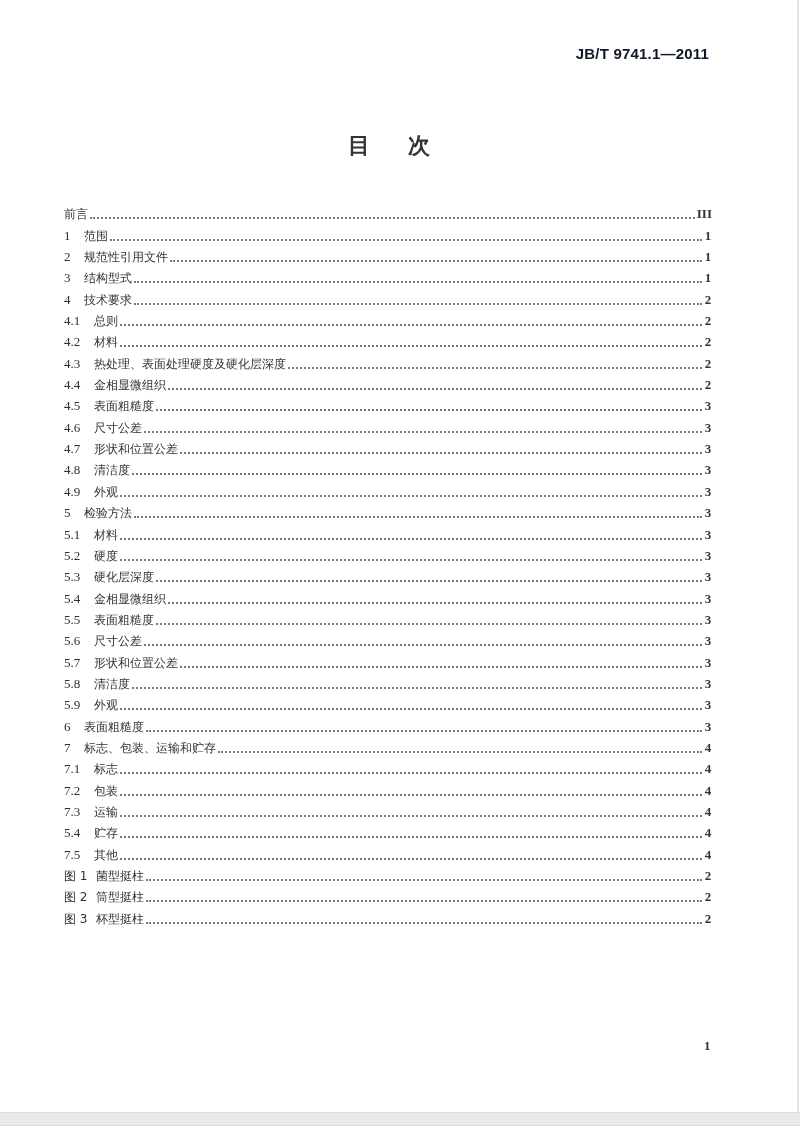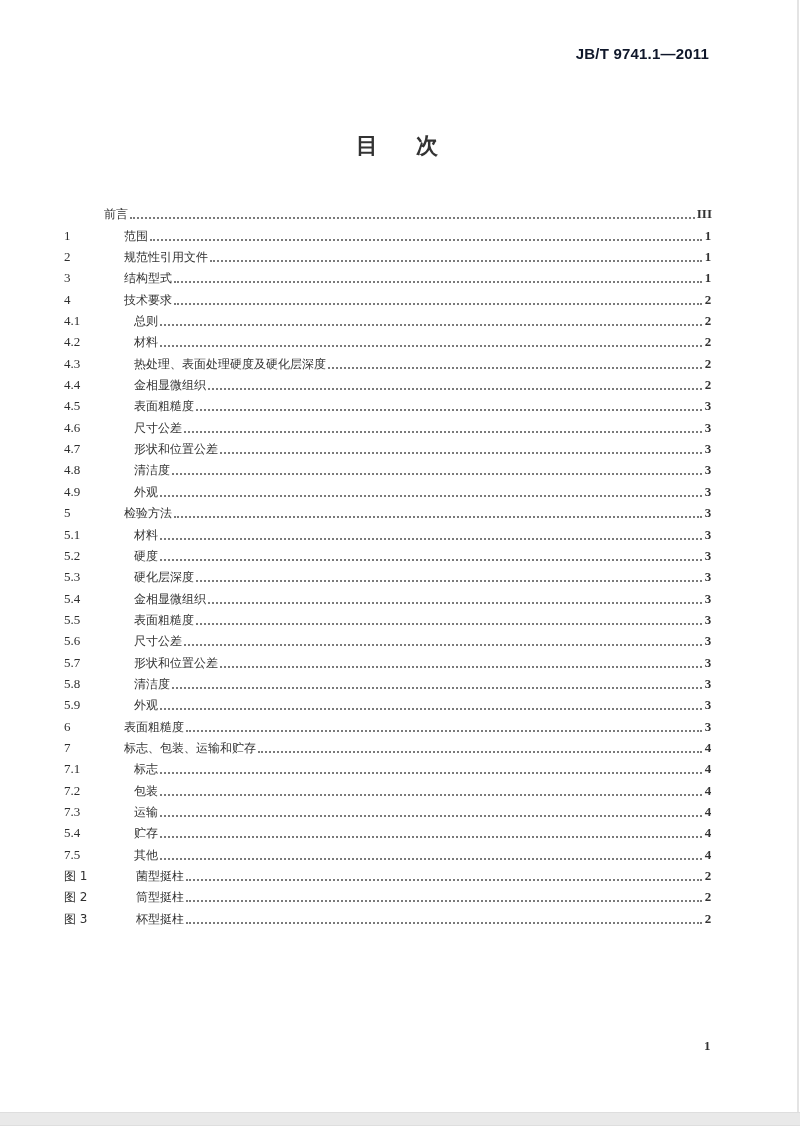--- a/index.html
+++ b/index.html
@@ -40,21 +40,21 @@
       right: 88px;
       font-family: "Liberation Sans", sans-serif;
       font-weight: bold;
       font-size: 15px;
       color: #0f172a;
       letter-spacing: 0.2px;
     }
     .toc-title {
       position: absolute;
       top: 131px;
-      left: 12px;
+      left: 4px;
       width: 770px;
       text-align: center;
       font-family: "DejaVu Sans", sans-serif;
       font-size: 22px;
       font-weight: bold;
       color: #333;
       letter-spacing: 38px;
       text-indent: 38px;
     }
     .toc {
@@ -79,21 +79,20 @@
     }
     .num-l1 { width: 20px; }
     .num-l2 { width: 30px; }
     .num-fig { width: 32px; font-family: "DejaVu Sans", sans-serif; font-size: 12px; }
     .num-none { width: 0; }
     .toc-text {
       flex: 0 0 auto;
       font-family: "DejaVu Sans", sans-serif;
       font-size: 12px;
       color: #333;
-      margin-left: 40px;
     }
     .toc-leader {
       flex: 1 1 auto;
       margin: 0 2px 3px 2px;
       border-bottom: 2px dotted #7a7a7a;
       height: 0;
     }
     .toc-page {
       flex: 0 0 auto;
       font-family: "Liberation Serif", serif;

